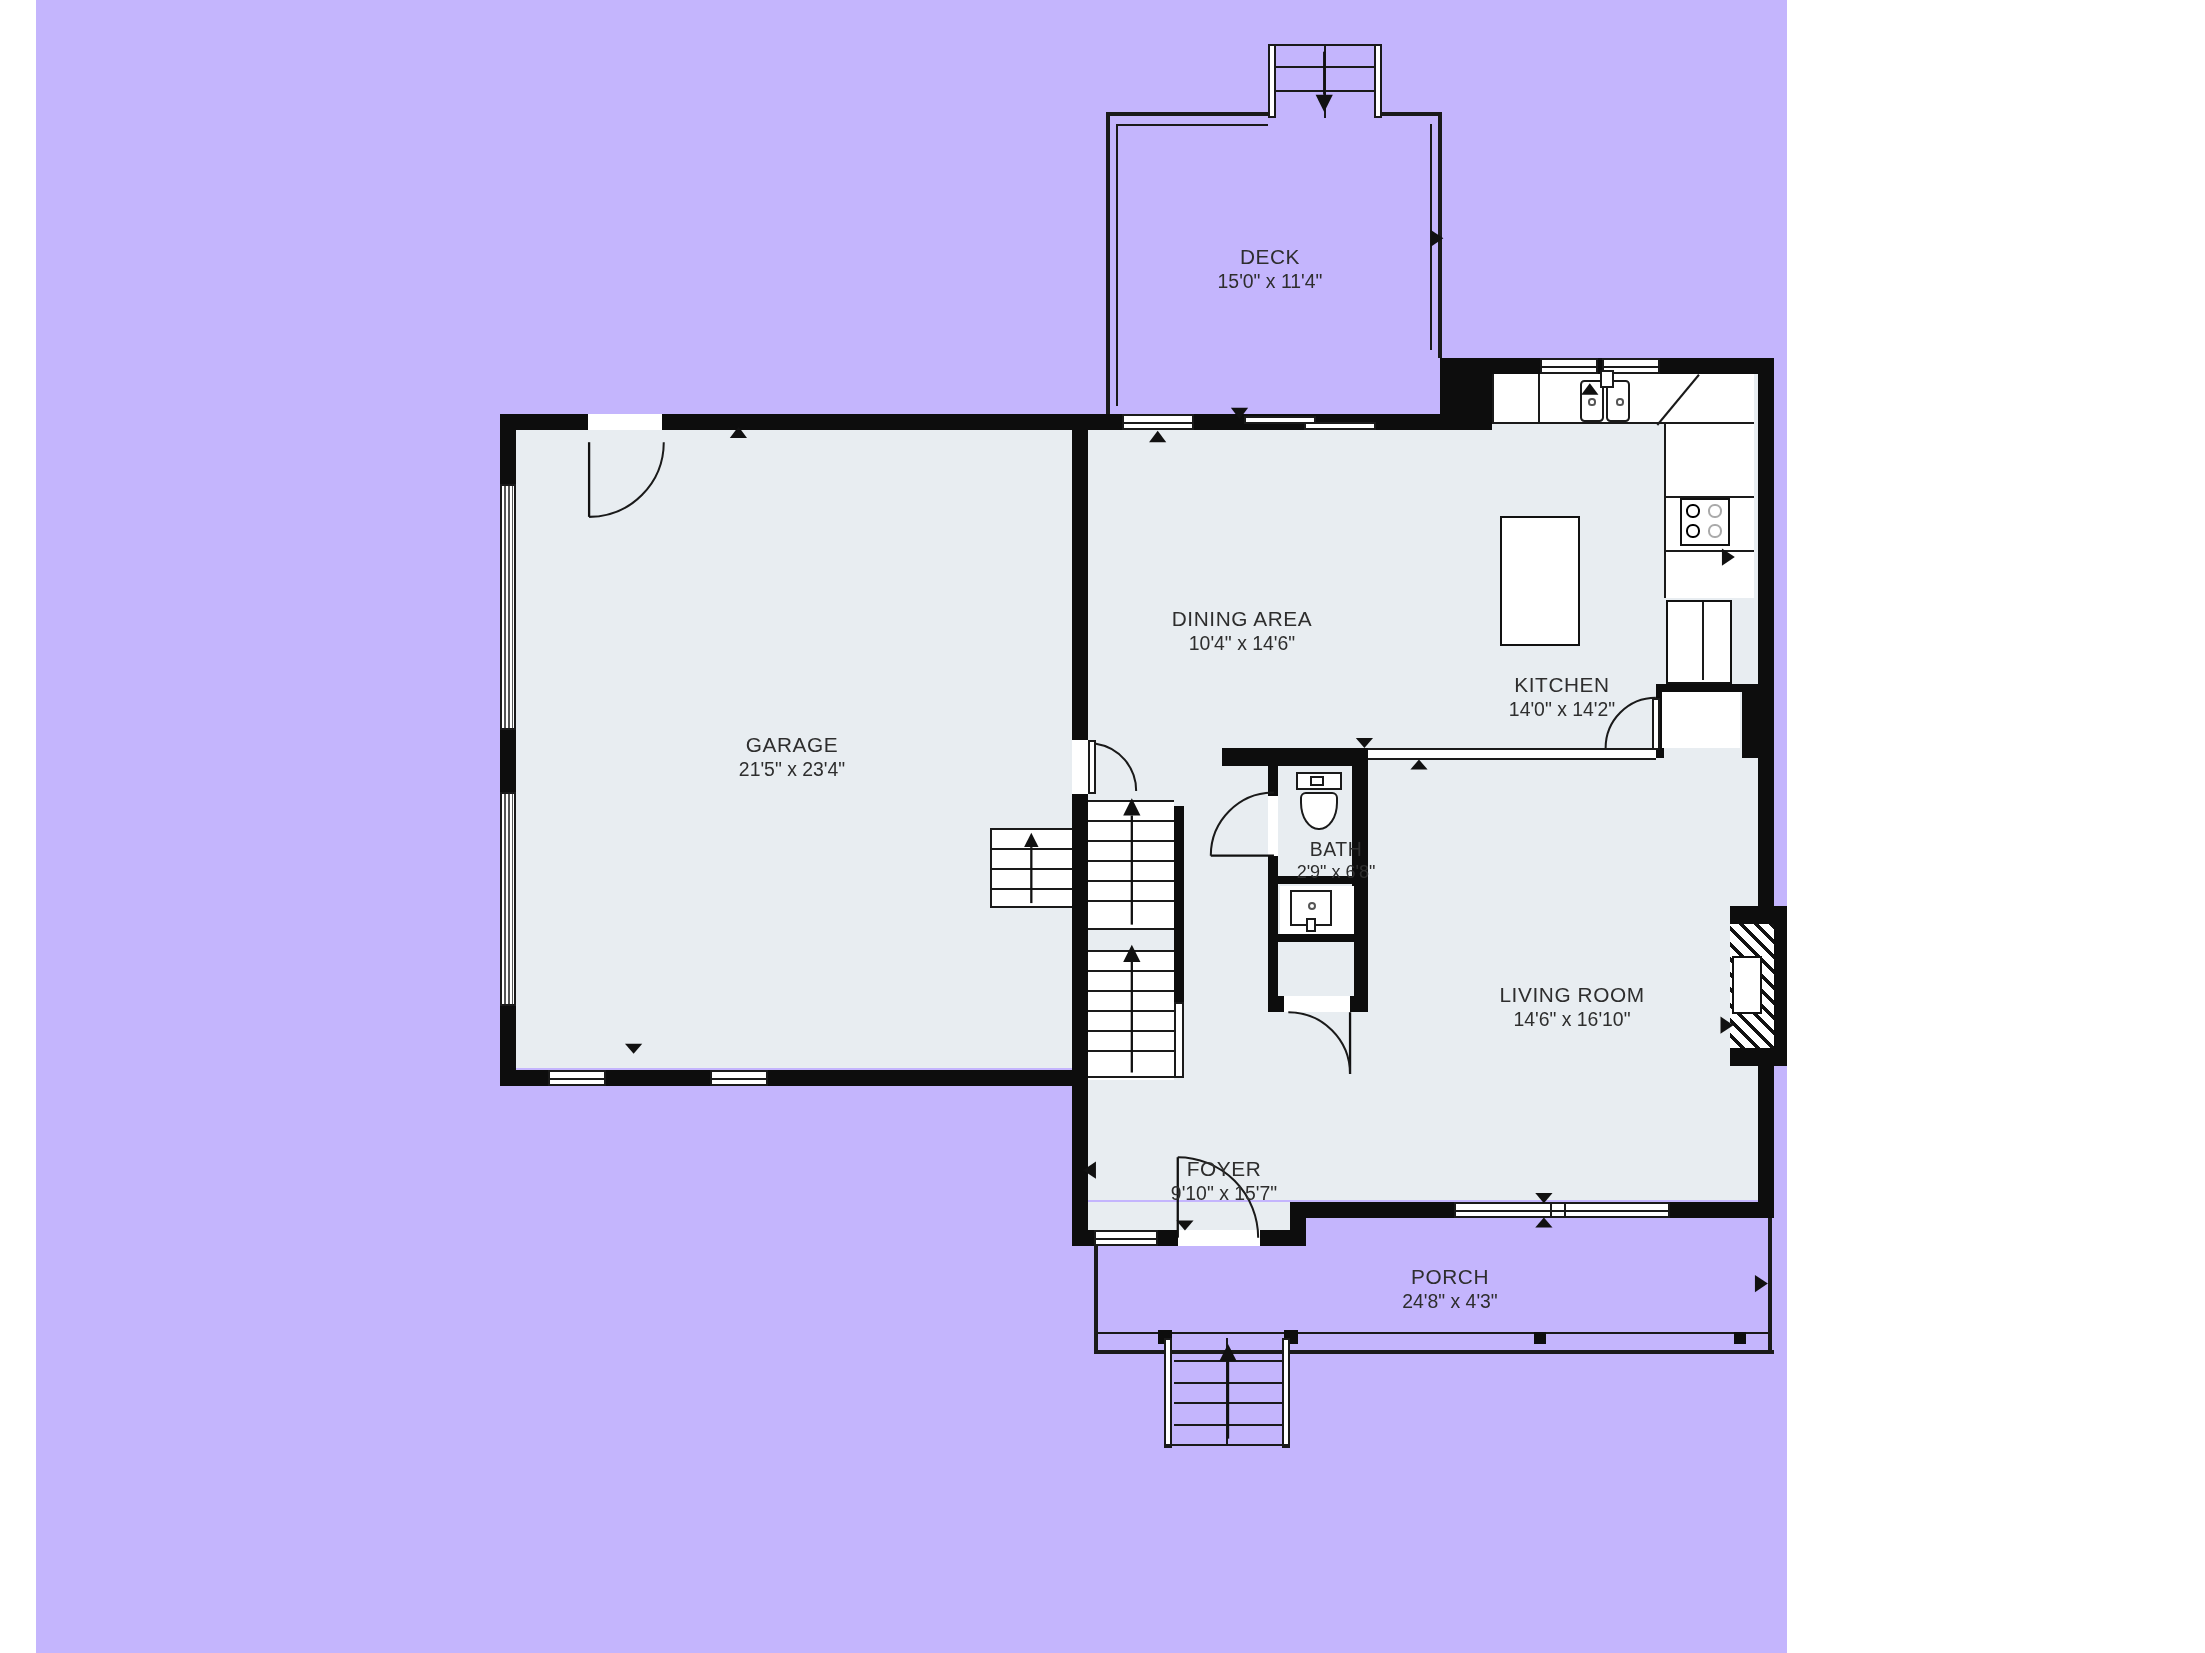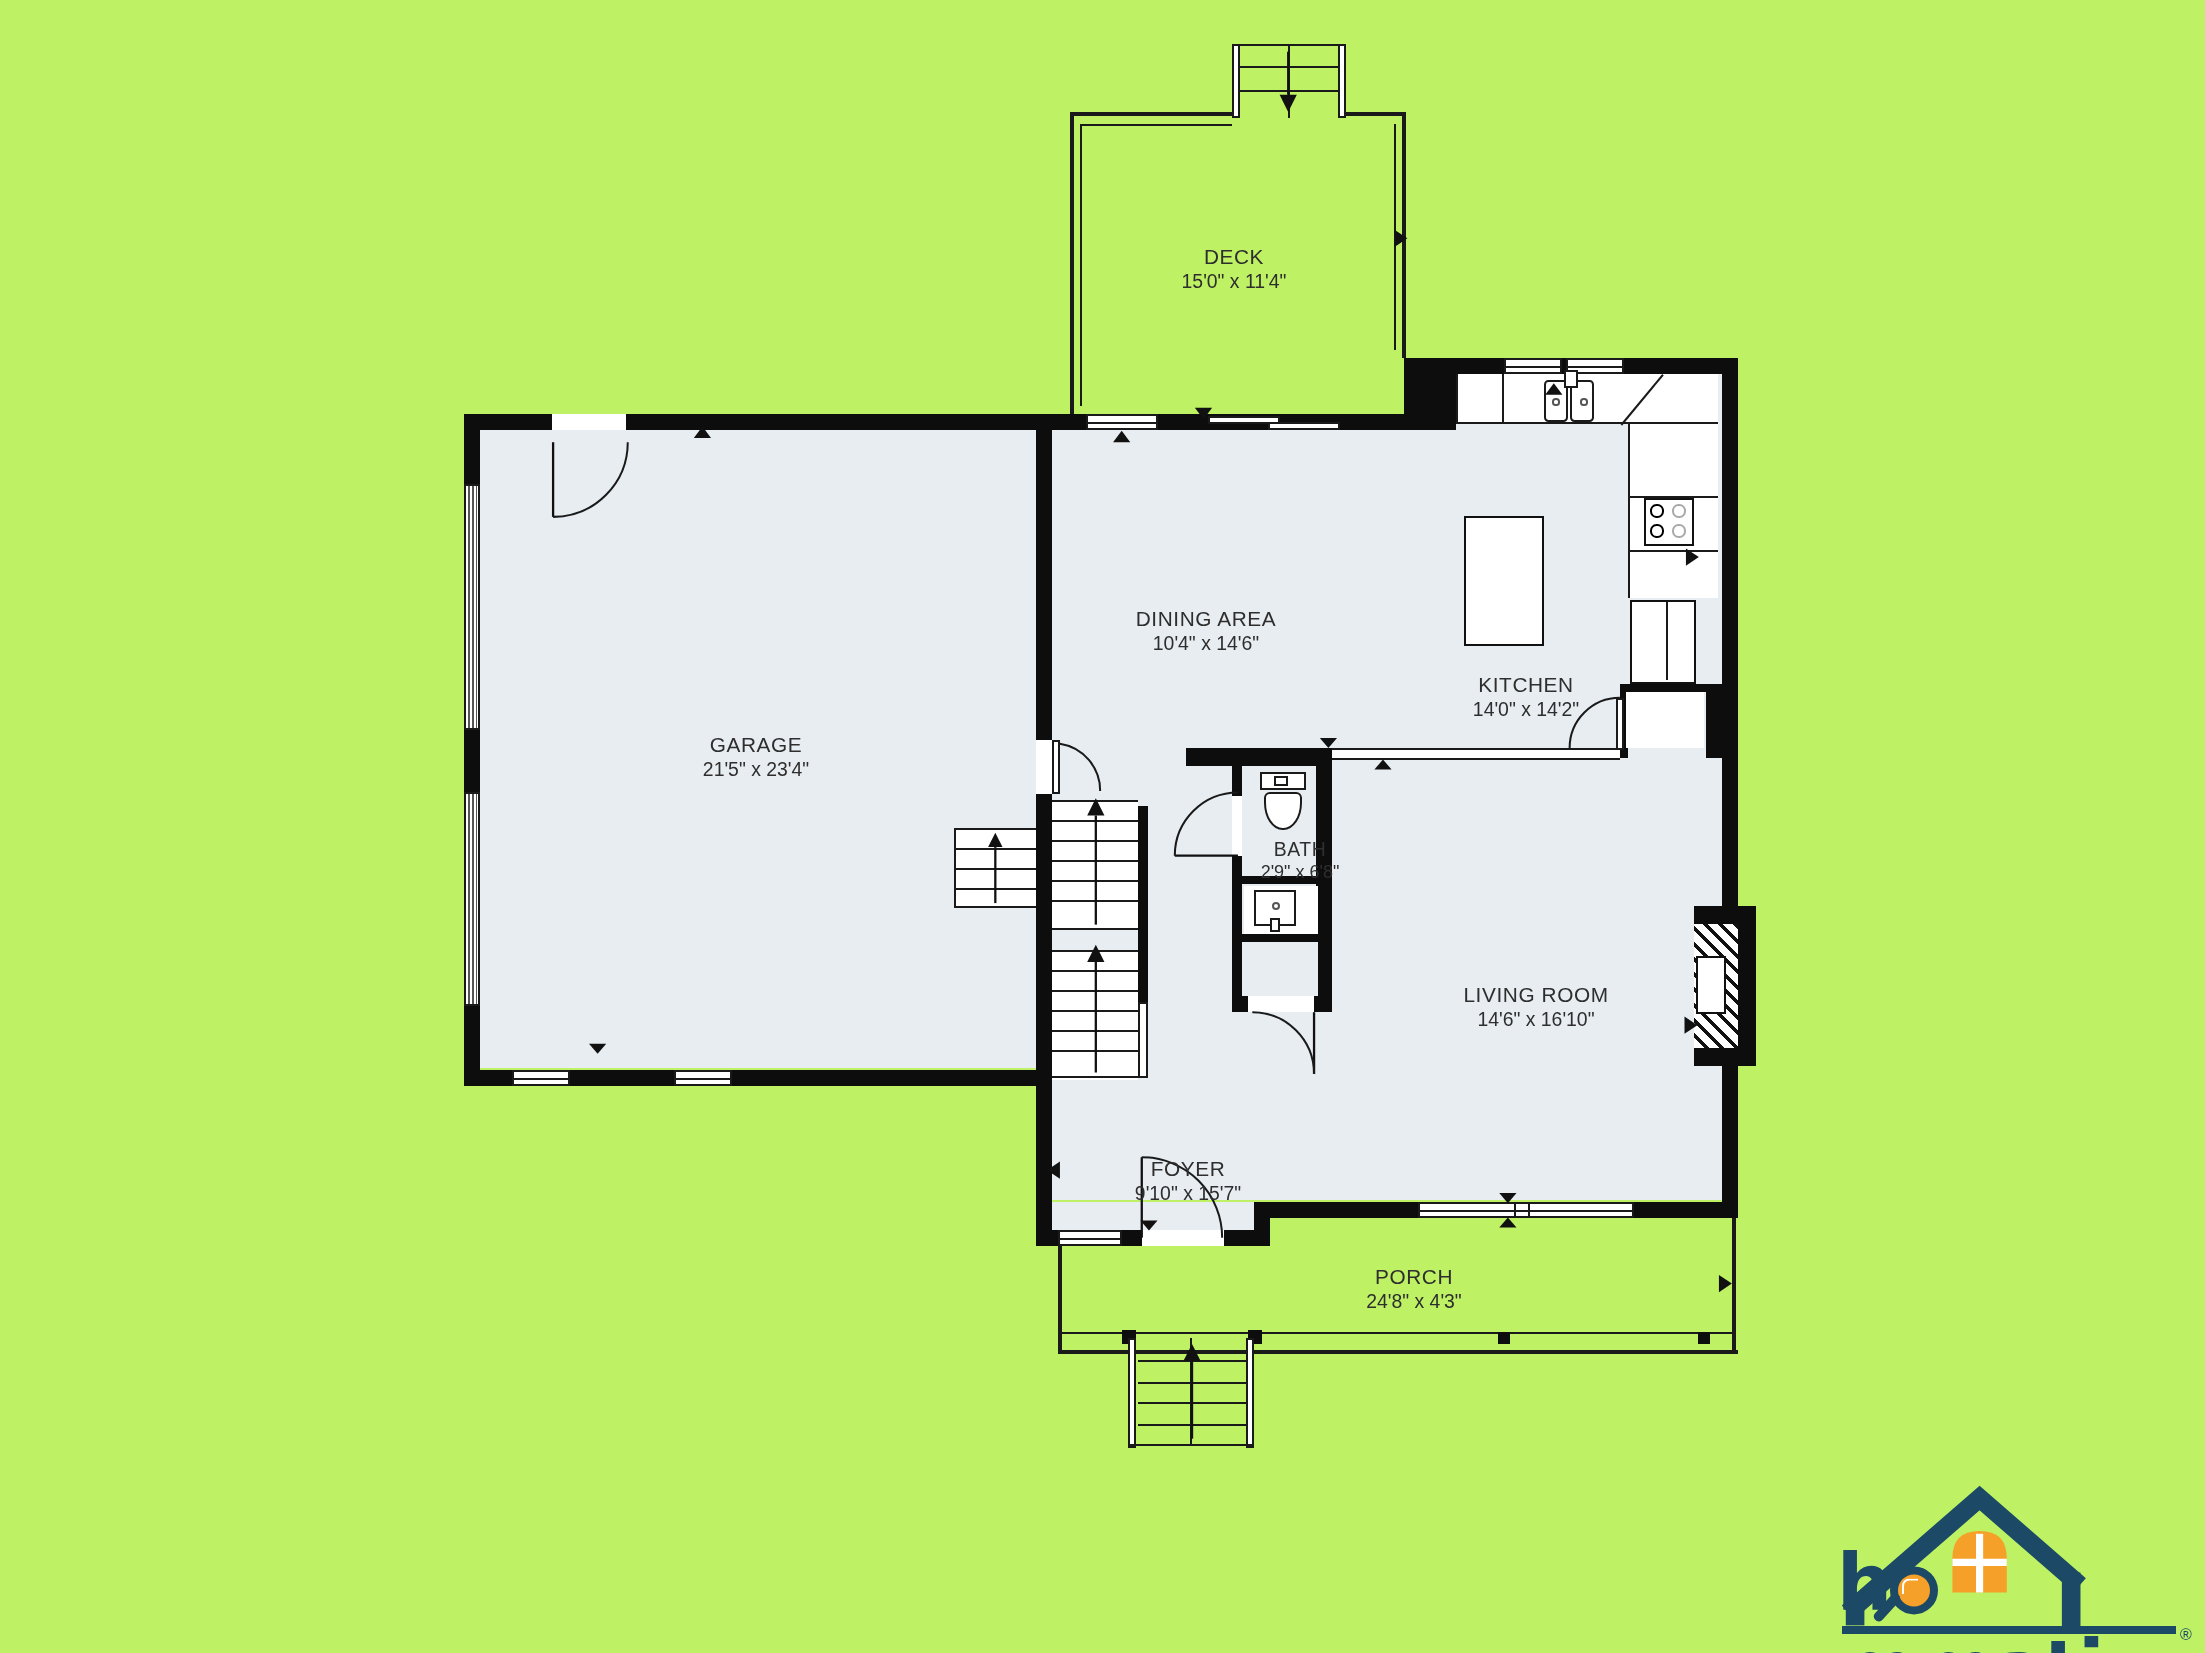--- a/index.html
+++ b/index.html
@@ -1,16 +1,16 @@
 <!DOCTYPE html>
 <html style="font-size:11.5px"><head>
 <meta charset="utf-8">
 <style>
   html,body{margin:0;padding:0;background:#fff;}
-  .stage{position:relative;width:2205px;height:1654px;background:#bef264;overflow:hidden;font-family:"Liberation Sans",sans-serif;}
+  .stage{position:relative;width:1751px;height:1654px;background:#c4b5fd;overflow:hidden;font-family:"Liberation Sans",sans-serif;margin-left:36px;}
   .plan{position:absolute;left:0;top:0;width:1103px;height:827px;transform:scale(2);transform-origin:0 0;}
   .f{position:absolute;background:#e8edf1;}
   .w{position:absolute;background:#0d0d0d;}
   .r{position:absolute;background:#1a1a1a;}
   .ln{position:absolute;background:#1a1a1a;}
   .wh{position:absolute;background:#fff;}
   .win{position:absolute;background:#fff;border:1.1px solid #1a1a1a;box-sizing:border-box;}
   .box{position:absolute;background:#fff;border:1.1px solid #1a1a1a;box-sizing:border-box;}
   .box2{position:absolute;background:#fff;border:1.4px solid #111;box-sizing:border-box;}
   .gdoor{position:absolute;background:repeating-linear-gradient(90deg,#fff 0 1.1px,#555 1.1px 1.9px);border:0.7px solid #1a1a1a;box-sizing:border-box;}

